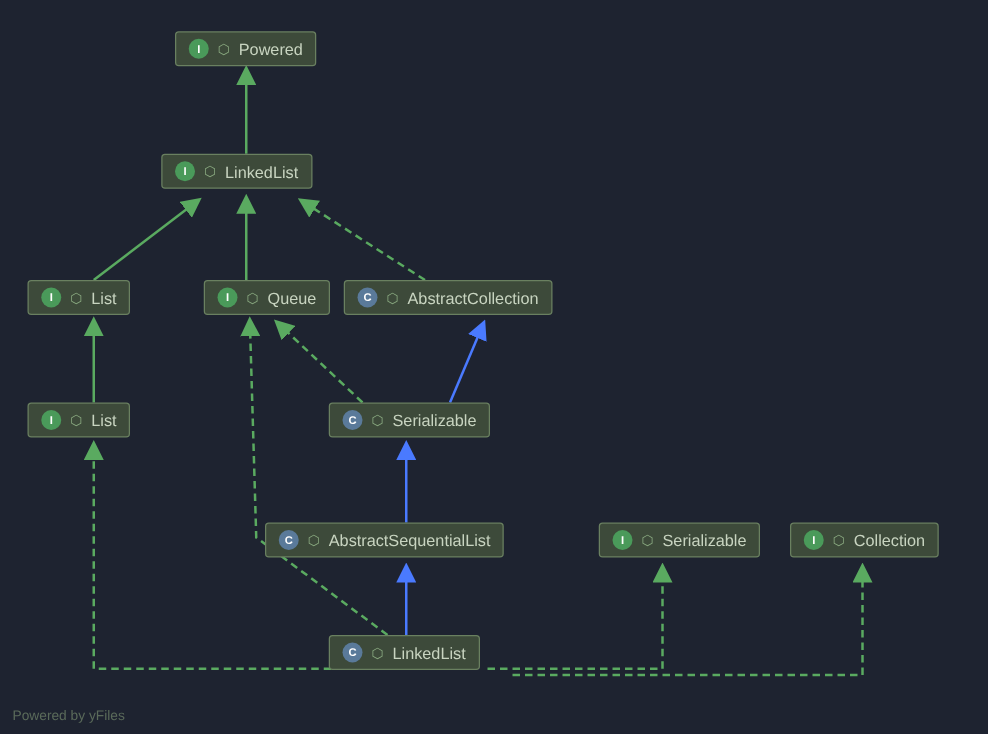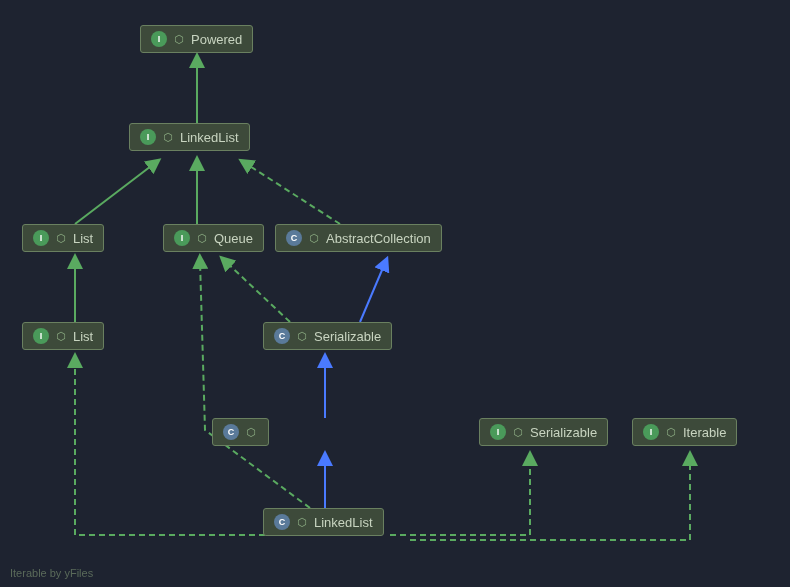--- a/index.html
+++ b/index.html
@@ -167,36 +167,37 @@
 
   <div class="node" style="left: 263px; top: 322px;">
     <div class="node-icon class-abstract">C</div>
     <div class="node-link-icon">⬡</div>
     <span>Serializable</span>
   </div>
 
   <div class="node" style="left: 212px; top: 418px;">
     <div class="node-icon class-abstract">C</div>
     <div class="node-link-icon">⬡</div>
+    <span>AbstractSequentialList</span>
   </div>
 
   <div class="node" style="left: 479px; top: 418px;">
     <div class="node-icon interface">I</div>
     <div class="node-link-icon">⬡</div>
     <span>Serializable</span>
   </div>
 
   <div class="node" style="left: 632px; top: 418px;">
     <div class="node-icon interface">I</div>
     <div class="node-link-icon">⬡</div>
-    <span>Iterable</span>
+    <span>Collection</span>
   </div>
 
   <div class="node" style="left: 263px; top: 508px;">
     <div class="node-icon class-concrete">C</div>
     <div class="node-link-icon">⬡</div>
     <span>LinkedList</span>
   </div>
 </div>
 
 <div class="footer">
-  <span>Iterable by yFiles</span>
+  <span>Powered by yFiles</span>
 </div>
 
 </body></html>

